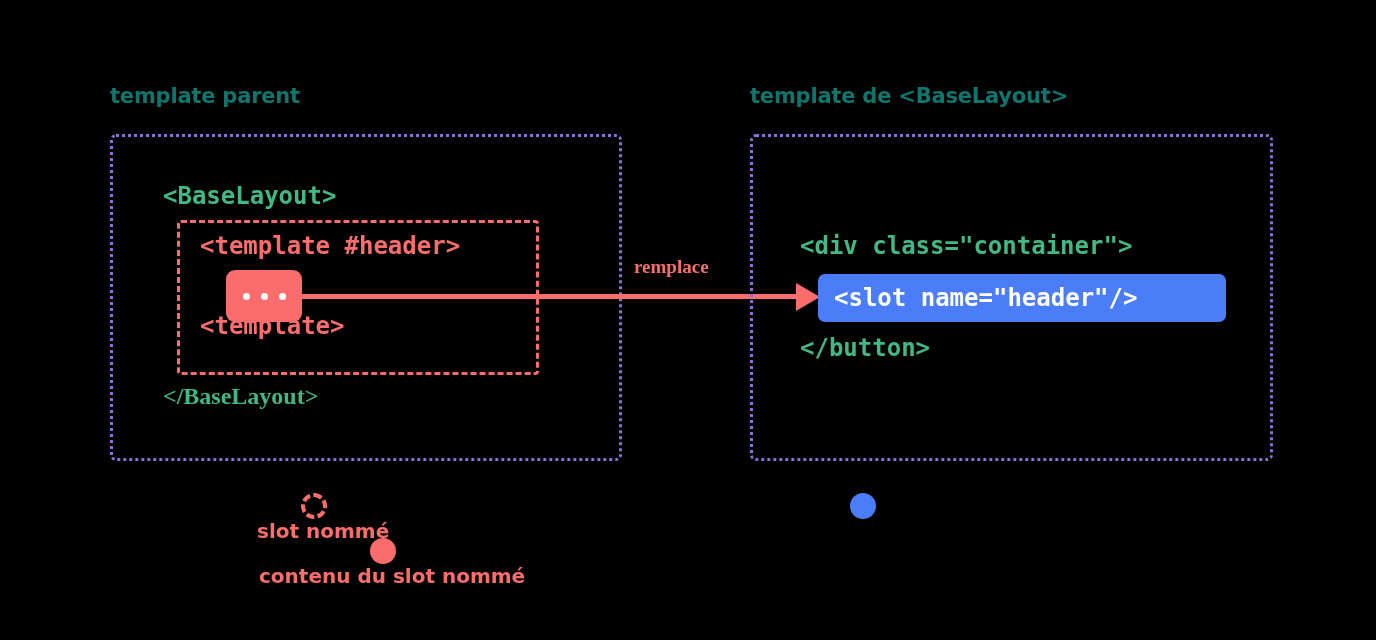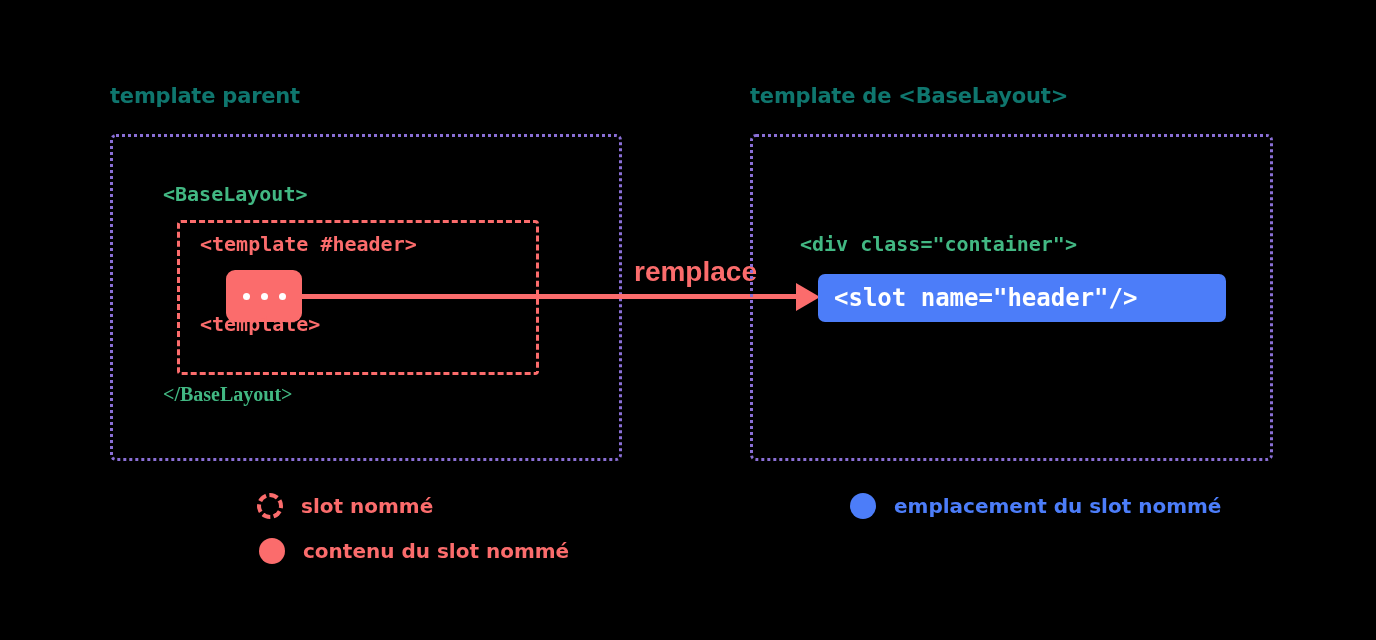--- a/index.html
+++ b/index.html
@@ -41,21 +41,21 @@
     box-sizing: border-box;
   }
   #panel-left  { left: 110px;  top: 134px; width: 512px; height: 327px; }
   #panel-right { left: 750px;  top: 134px; width: 523px; height: 327px; }
 
   
   .code {
     position: absolute;
     font-family: "DejaVu Sans Mono", monospace;
     font-weight: bold;
-    font-size: 20px;
+    font-size: 24px;
     white-space: nowrap;
     letter-spacing: 0px;
   }
   .code.green { color: #42B883; }
   .code.red   { color: #FB6C6C; }
 
   #code-baselayout-open  { left: 163px; top: 182px; }
   #code-baselayout-close { left: 163px; top: 383px; font-family: Liberation Serif, serif; }
   #code-template-header  { left: 200px; top: 232px; }
   #code-template-close   { left: 200px; top: 312px; }
@@ -112,23 +112,23 @@
     width: 0;
     height: 0;
     border-top: 14px solid transparent;
     border-bottom: 14px solid transparent;
     border-left: 24px solid #FB6C6C;
   }
   #arrow-label {
     position: absolute;
     left: 632px;
     top: 256px;
-    font-family: Liberation Sans, sans-serif;
-    font-weight: bold;
-    font-size: 28px;
+    font-family: Liberation Serif, serif;
+    font-weight: bold;
+    font-size: 19px;
     color: #FB6C6C;
     white-space: nowrap;
     background: #000000;
     padding: 0 2px;
   }
 
   
   #slot-chip {
     position: absolute;
     left: 818px;
@@ -148,20 +148,21 @@
     font-size: 24px;
     color: #FFFFFF;
     white-space: nowrap;
   }
 
   
   .legend-row {
     position: absolute;
     display: flex;
     align-items: center;
+    flex-direction: column;
   }
   .legend-label {
     font-family: "DejaVu Sans", sans-serif;
     font-weight: bold;
     font-size: 20px;
     white-space: nowrap;
   }
   .legend-marker {
     width: 26px;
     height: 26px;
@@ -215,29 +216,29 @@
   <div id="arrow-label">remplace</div>
 
   <div class="panel" id="panel-right"></div>
 
   <div class="code green" id="code-div-container">&lt;div class="container"&gt;</div>
 
   <div id="slot-chip">
     <span class="chip-text">&lt;slot name="header"/&gt;</span>
   </div>
 
+  <div class="code green" id="code-button-close">&lt;/button&gt;</div>
 
   <div class="legend-row" id="legend-slot-named">
     <span class="legend-marker marker-dashed-red"></span>
     <span class="legend-label label-red">slot nommé</span>
   </div>
 
   <div class="legend-row" id="legend-slot-content">
     <span class="legend-marker marker-solid-red"></span>
     <span class="legend-label label-red">contenu du slot nommé</span>
   </div>
 
   <div class="legend-row" id="legend-slot-outlet">
     <span class="legend-marker marker-solid-blue"></span>
-    <span class="legend-label label-blue">emplacement du slot nommé</span>
   </div>
 
 </div>
 
 </body></html>

